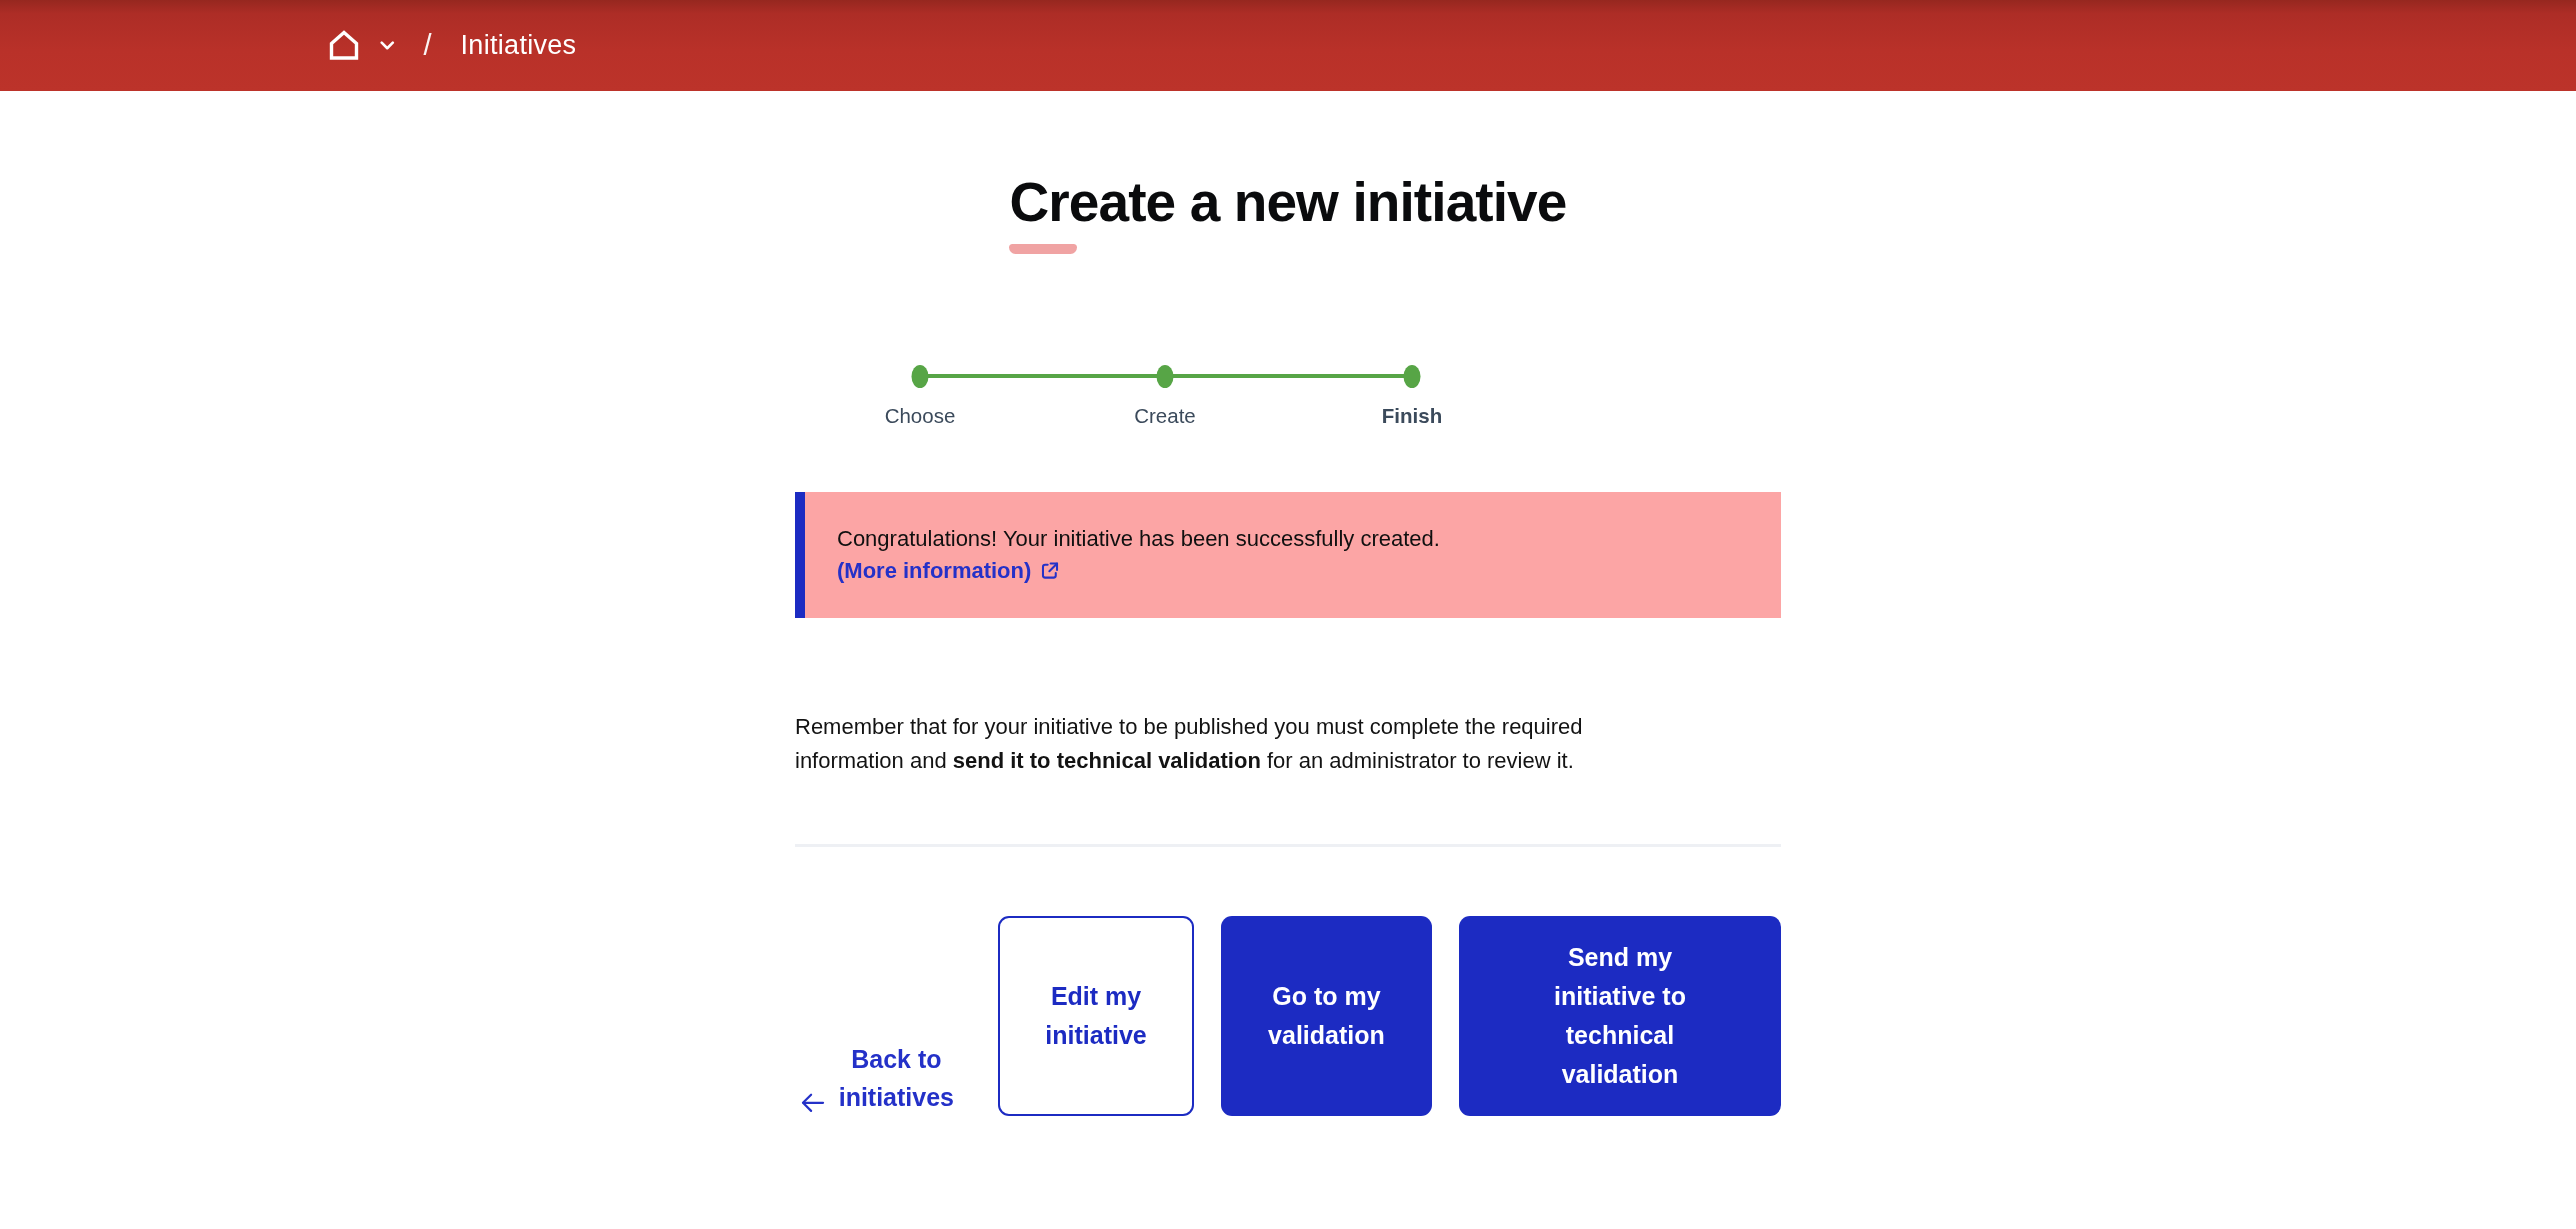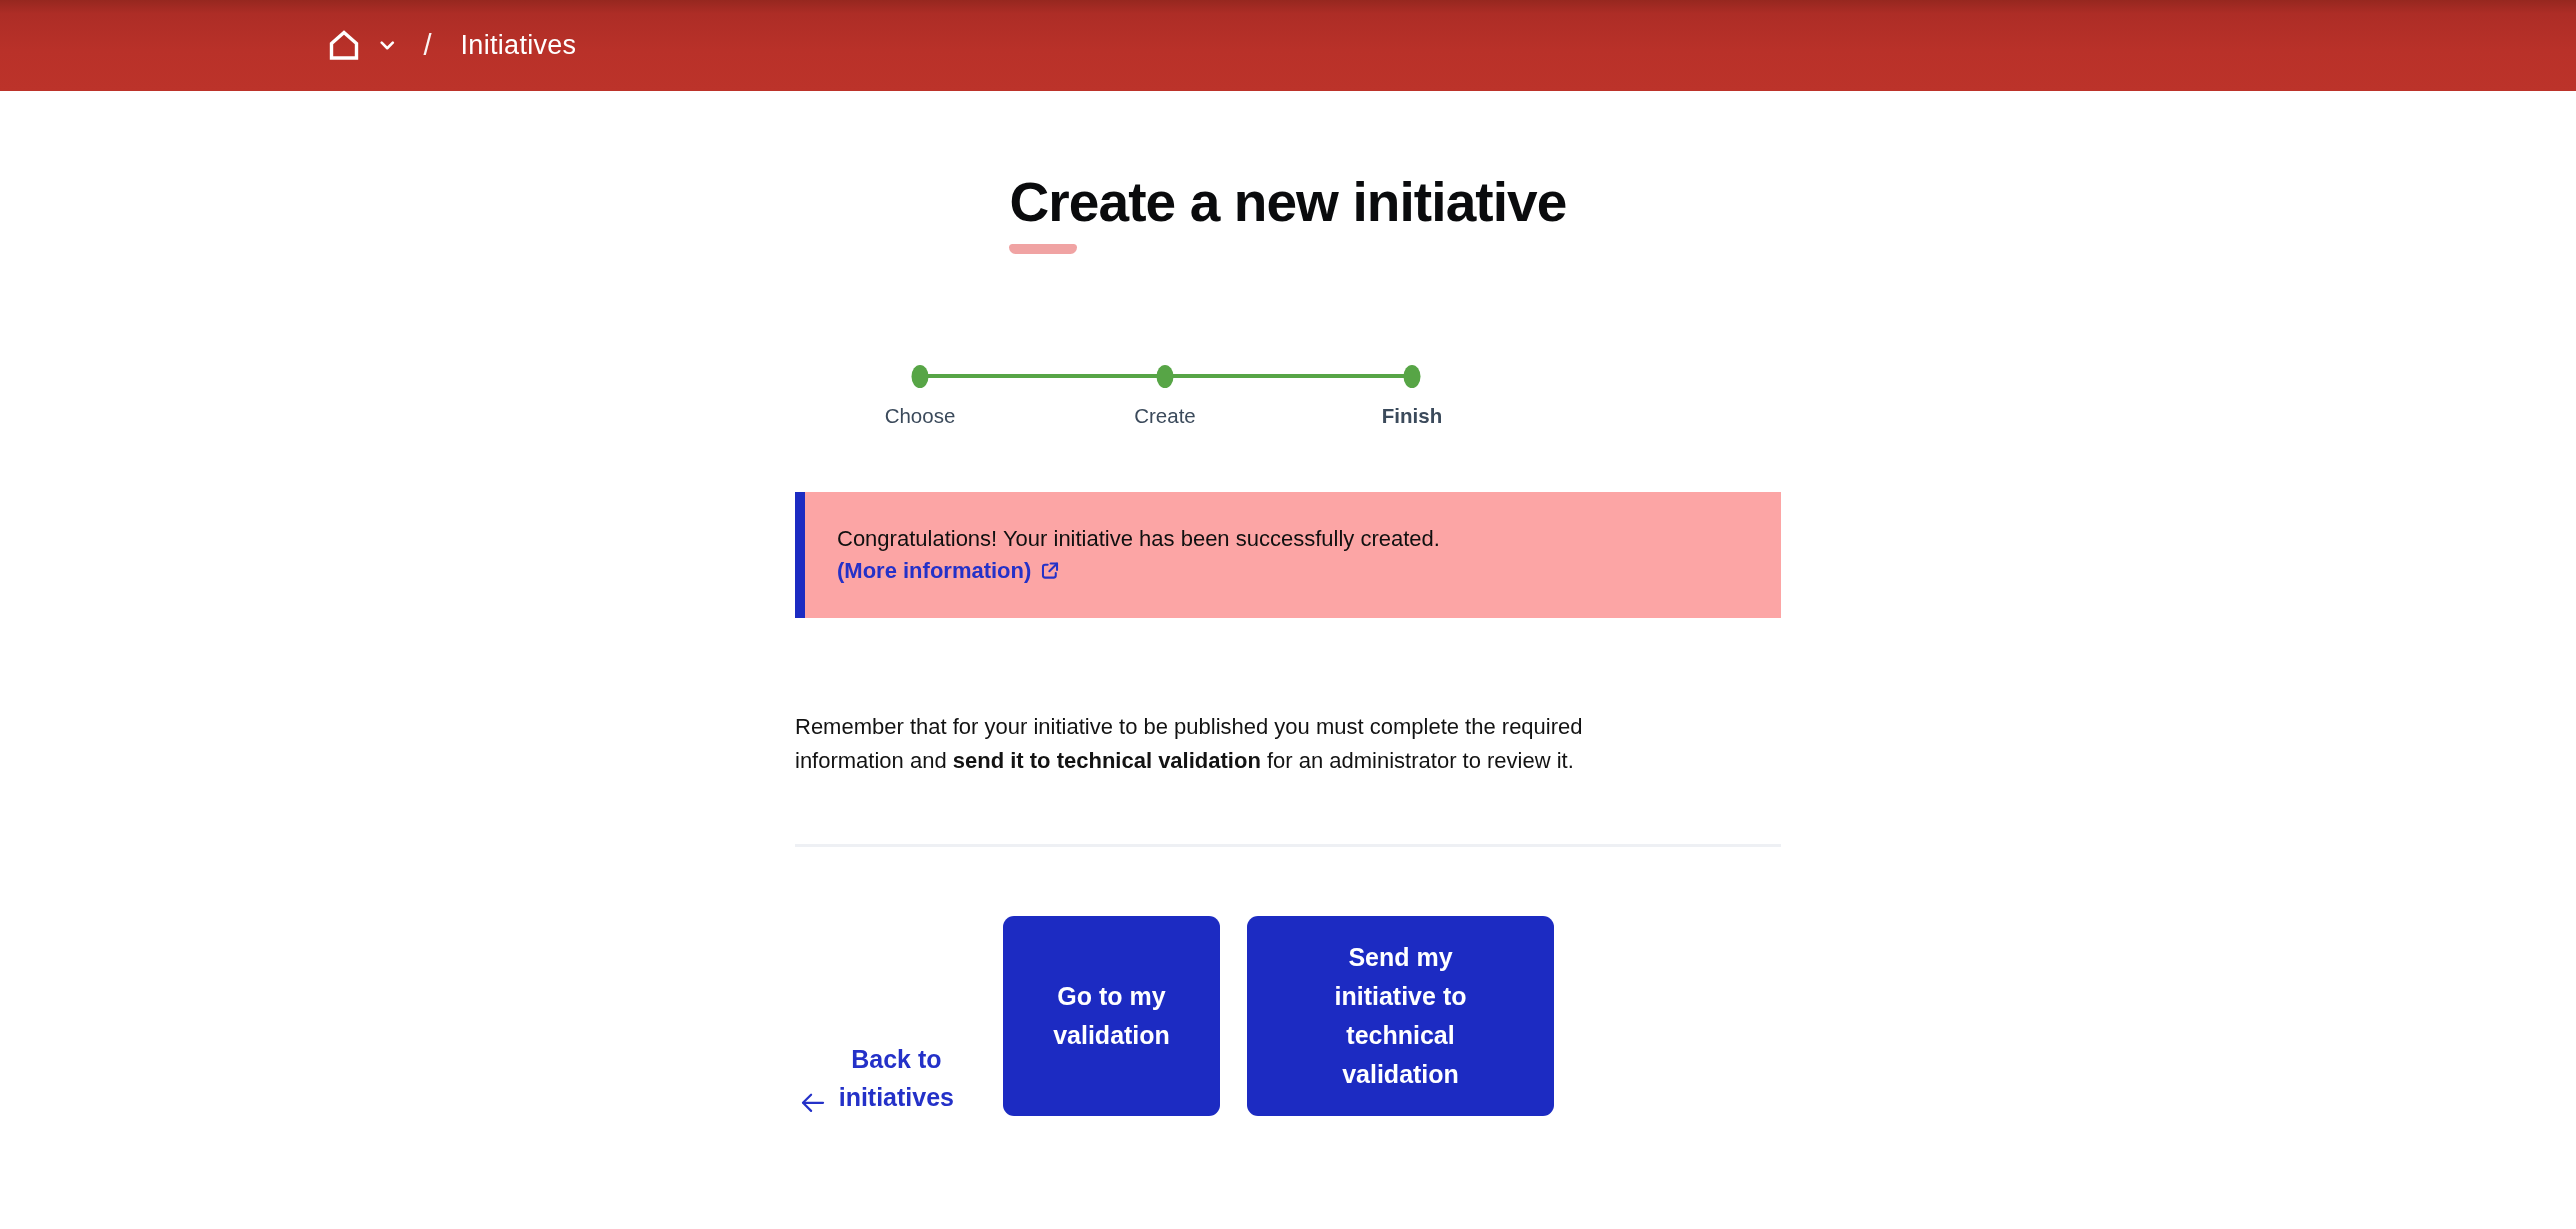--- a/index.html
+++ b/index.html
@@ -85,21 +85,21 @@
   .btn {
     display: flex; align-items: center; justify-content: center;
     white-space: pre-line; text-align: center;
     font-family: "Liberation Sans", sans-serif;
     font-size: 25px; font-weight: 700; line-height: 39px;
     border-radius: 11px; cursor: pointer;
   }
   .btn-outline { width: 201px; background: #ffffff; border: 2.6px solid #1c2bc2; color: #1c2bc2; }
   .btn-solid { background: #1c2bc2; border: none; color: #ffffff; }
   .btn-goto { width: 217px; }
-  .btn-send { width: 307px; }
+  .btn-send { width: 331px; }
 </style>
 </head>
 <body>
 
 <header class="topbar">
   <nav class="breadcrumb">
     <a class="home-link">
       <span style="display:flex">
         <svg width="34" height="34" viewBox="0 0 34 34" fill="none">
           <path d="M4.5 14.5 L17 3.5 L29.5 14.5 V29 H4.5 Z" stroke="#ffffff" stroke-width="3.4" stroke-linejoin="miter" fill="none"></path>
@@ -160,20 +160,22 @@
     <a class="back-link">
       <span style="display:flex">
         <svg width="25.6" height="25.6" viewBox="0 0 30 30" fill="none">
           <path d="M27 15 H4" stroke="#2431c8" stroke-width="2.6" stroke-linecap="round"></path>
           <path d="M13 5.5 L3.5 15 L13 24.5" stroke="#2431c8" stroke-width="2.6" stroke-linecap="round" stroke-linejoin="round" fill="none"></path>
         </svg>
       </span>
       <span class="back-label">Back to
 initiatives</span>
     </a>
+    <button class="btn btn-outline">Edit my
+initiative</button>
     <button class="btn btn-solid btn-goto">Go to my
 validation</button>
     <button class="btn btn-solid btn-send">Send my
 initiative to
 technical
 validation</button>
   </div>
 
 </main>
 

